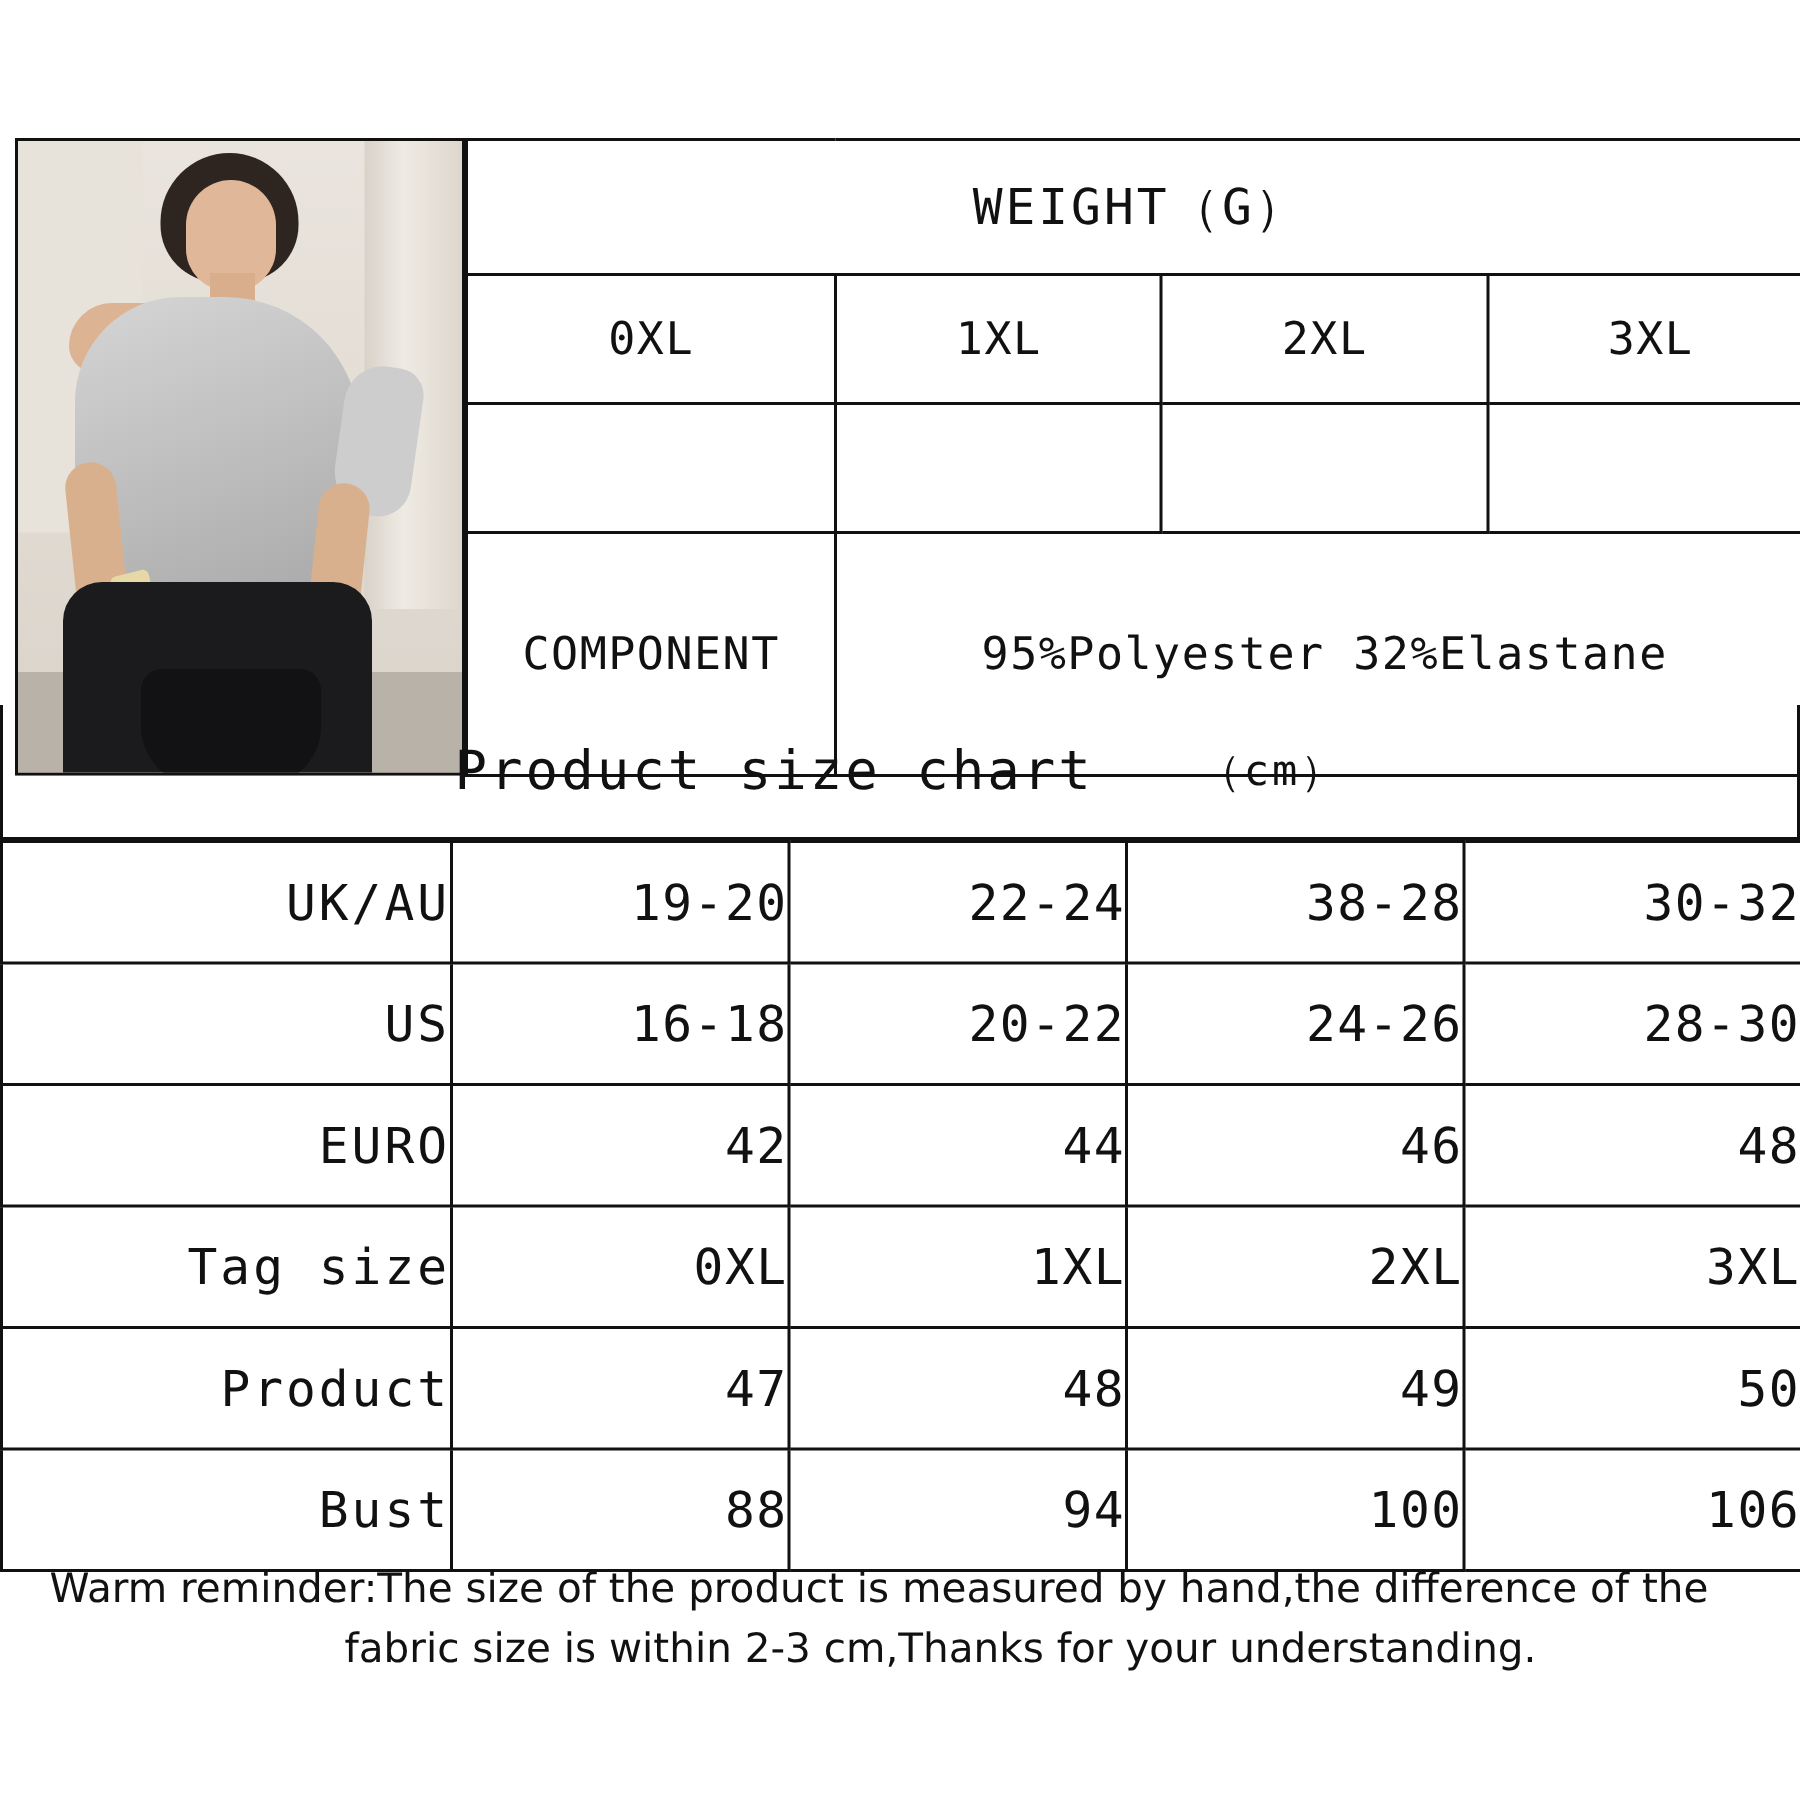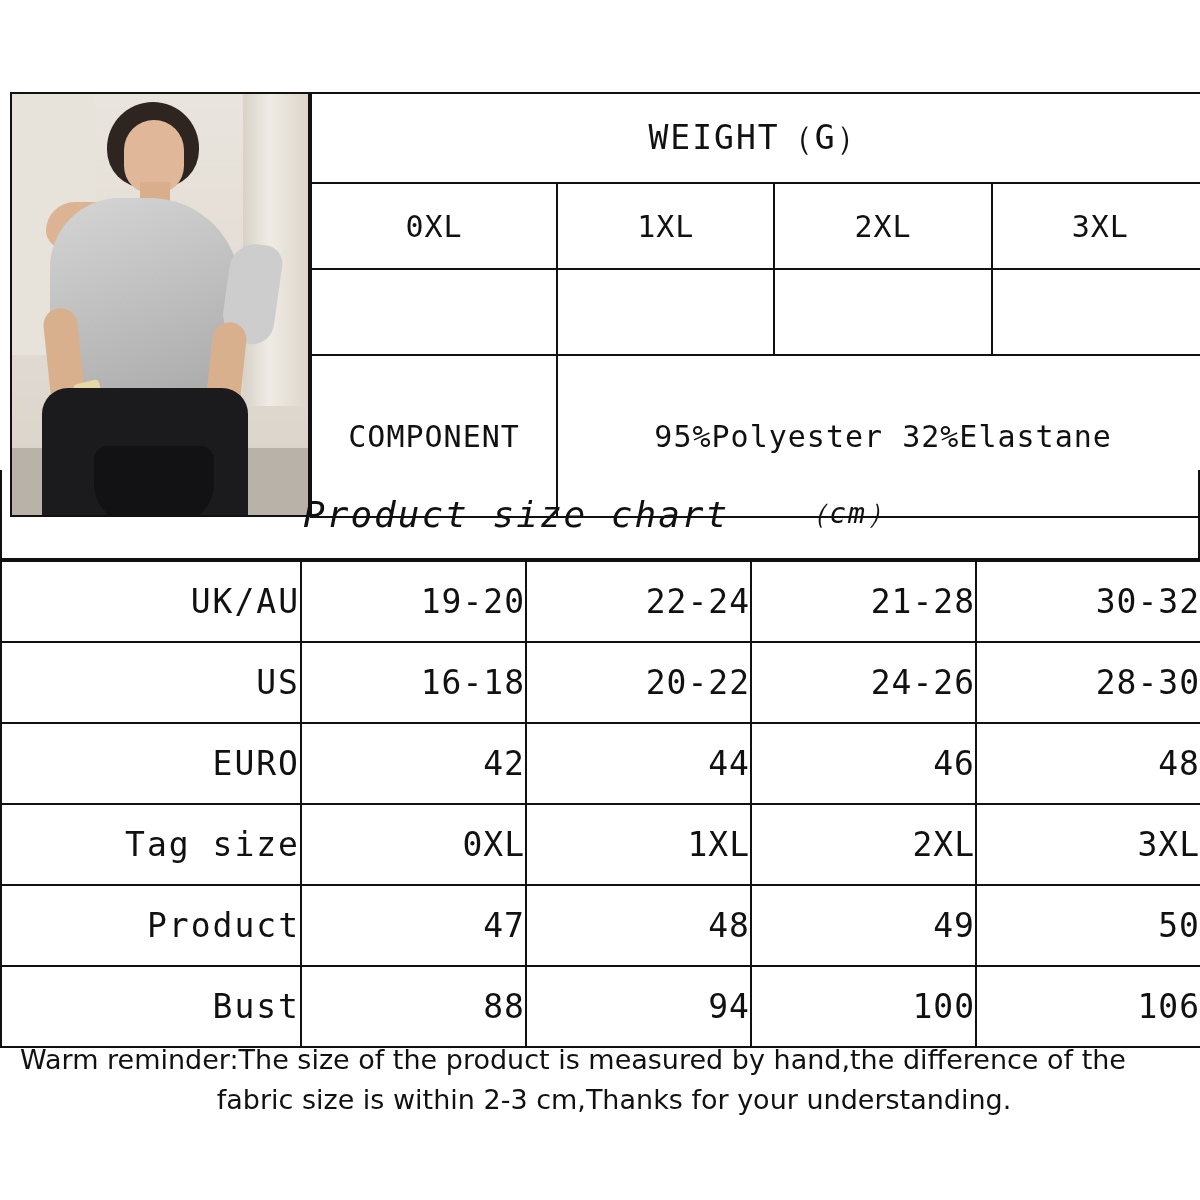--- a/index.html
+++ b/index.html
@@ -179,21 +179,20 @@
     width: 1200px;
     height: 90px;
     border-left: 2px solid #111;
     border-right: 2px solid #111;
     border-bottom: 2px solid #111;
     box-sizing: border-box;
     display: flex;
     align-items: center;
     justify-content: center;
     gap: 70px;
-    font-style: italic;
   }
   .chart-title {
     font-size: 36px;
     letter-spacing: 2px;
   }
   .chart-unit {
     font-size: 28px;
     letter-spacing: 2px;
   }
 
@@ -215,21 +214,21 @@
     padding: 0;
   }
   .size-table td.rowhead {
     font-size: 33px;
     letter-spacing: 2px;
   }
 
   
   .note {
     position: absolute;
-    left: 20px;
+    left: 33px;
     top: 1040px;
     width: 1160px;
     font-family: "DejaVu Sans", sans-serif;
     font-size: 27px;
     line-height: 40px;
     color: #111111;
   }
   .note .line2 { display: block; padding-left: 28px; text-align: center; }
 </style>
 </head>
@@ -294,21 +293,21 @@
       <col style="width:225px">
       <col style="width:225px">
       <col style="width:225px">
       <col style="width:225px">
     </colgroup>
     <tbody>
       <tr>
         <td class="rowhead">UK/AU</td>
         <td>19-20</td>
         <td>22-24</td>
-        <td>21-28</td>
+        <td>38-28</td>
         <td>30-32</td>
       </tr>
       <tr>
         <td class="rowhead">US</td>
         <td>16-18</td>
         <td>20-22</td>
         <td>24-26</td>
         <td>28-30</td>
       </tr>
       <tr>

